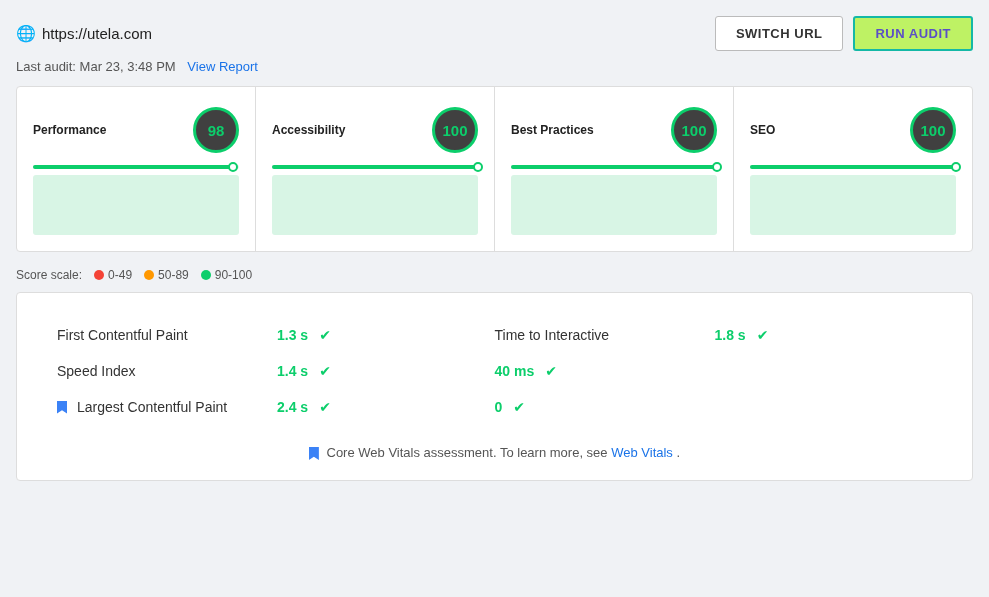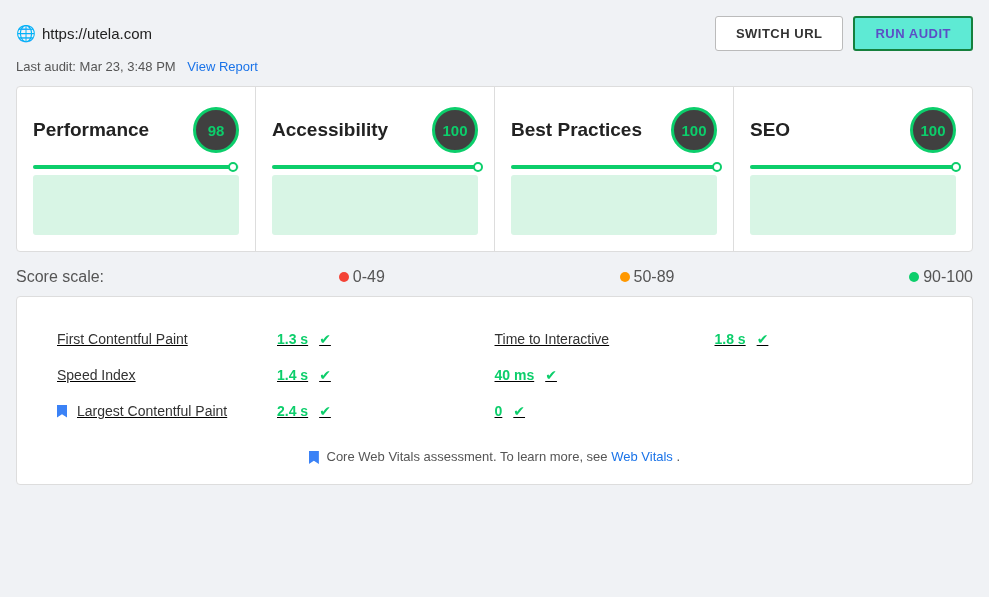--- a/index.html
+++ b/index.html
@@ -40,22 +40,22 @@
       background: #fff;
       color: #333;
       font-size: 13px;
       font-weight: 700;
       letter-spacing: 0.5px;
       cursor: pointer;
       border-radius: 3px;
     }
     .btn-run {
       padding: 8px 20px;
-      border: 2px solid #15803d;
-      background: #5eead4;
+      border: 2px solid #14b8a6;
+      background: #bef264;
       color: #5b4fc5;
       font-size: 13px;
       font-weight: 700;
       letter-spacing: 0.5px;
       cursor: pointer;
       border-radius: 3px;
     }
     .audit-info {
       font-size: 13px;
       color: #555;
@@ -85,21 +85,21 @@
       border-right: none;
     }
     .score-header {
       display: flex;
       align-items: center;
       justify-content: space-between;
       width: 100%;
       margin-bottom: 12px;
     }
     .score-label {
-      font-size: 19px;
+      font-size: 12px;
       font-weight: 600;
       color: #222;
     }
     .score-circle {
       width: 46px;
       height: 46px;
       border-radius: 50%;
       border: 3px solid #0cce6b;
       display: flex;
       align-items: center;
@@ -136,24 +136,24 @@
     }
     .score-chart {
       width: 100%;
       height: 60px;
       background: #d8f5e5;
       border-radius: 3px;
       margin-top: 6px;
     }
     .score-scale {
       display: flex;
-      justify-content: space-between;
+      justify-content: flex-start;
       align-items: center;
       gap: 12px;
-      font-size: 16px;
+      font-size: 12px;
       color: #555;
       margin-bottom: 10px;
     }
     .scale-item {
       display: flex;
       align-items: center;
       gap: 4px;
     }
     .scale-dot {
       width: 10px;
@@ -170,21 +170,20 @@
       display: grid;
       grid-template-columns: 1fr 1fr;
       gap: 0;
       margin-bottom: 20px;
     }
     .metric-row {
       display: flex;
       align-items: flex-end;
       padding: 10px 0;
       border-bottom: none;
-      text-decoration: underline;
     }
     .metric-name {
       font-size: 14px;
       color: #333;
       width: 220px;
       display: flex;
       align-items: center;
       gap: 6px;
     }
     .metric-value {

